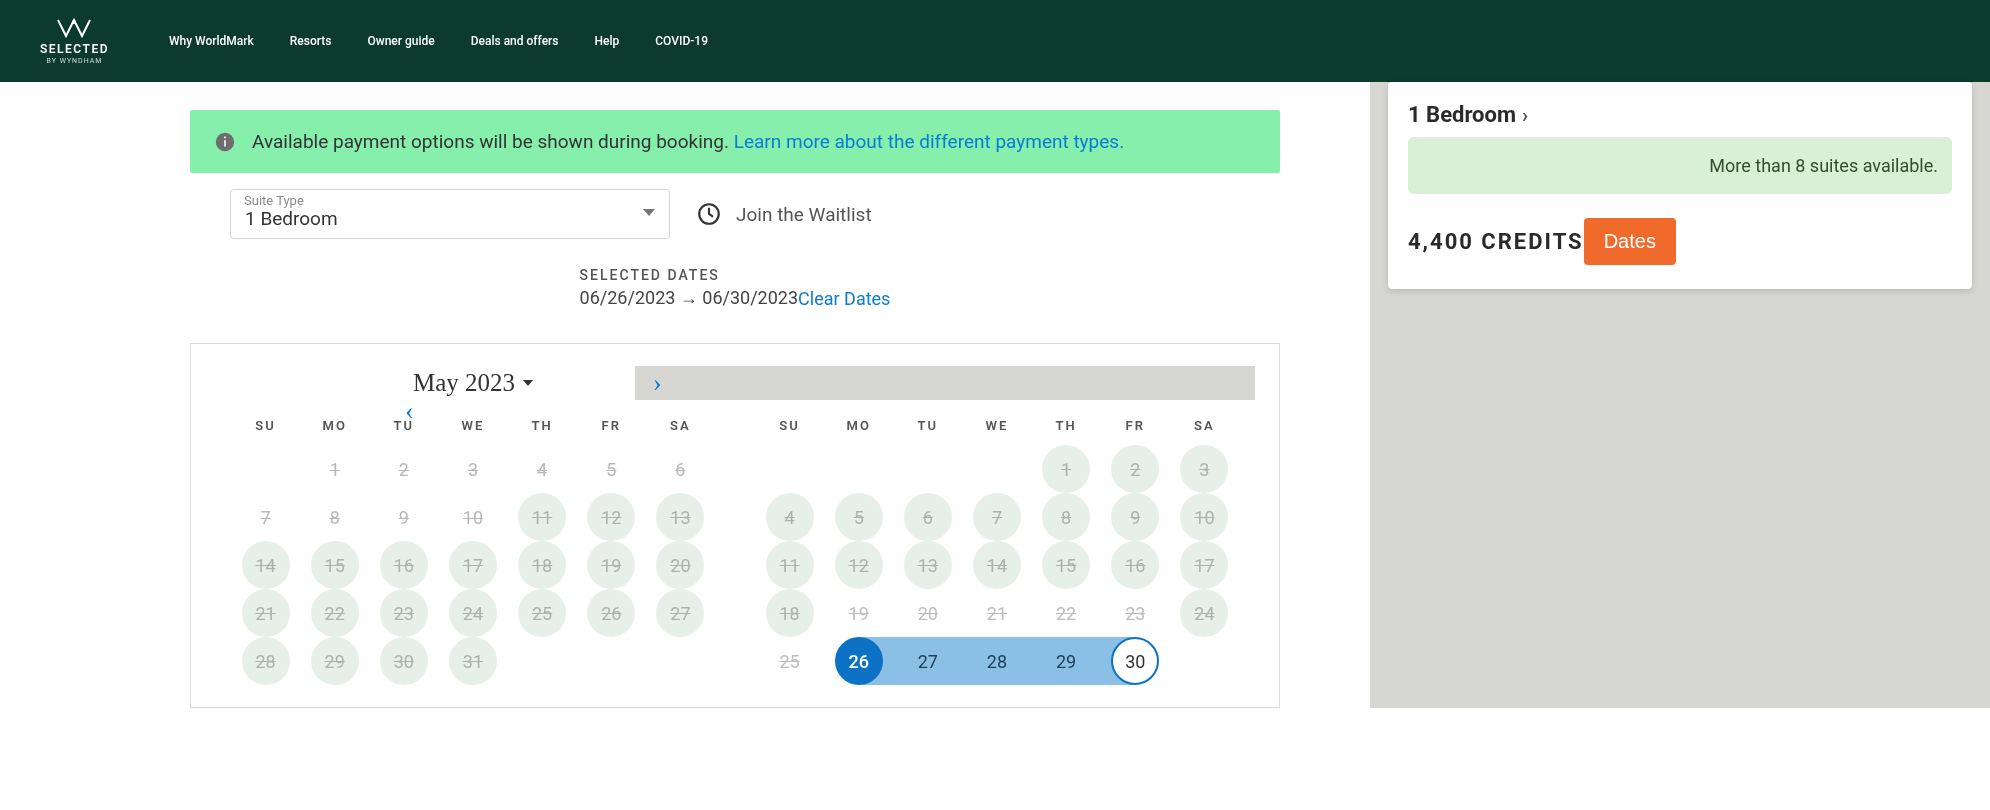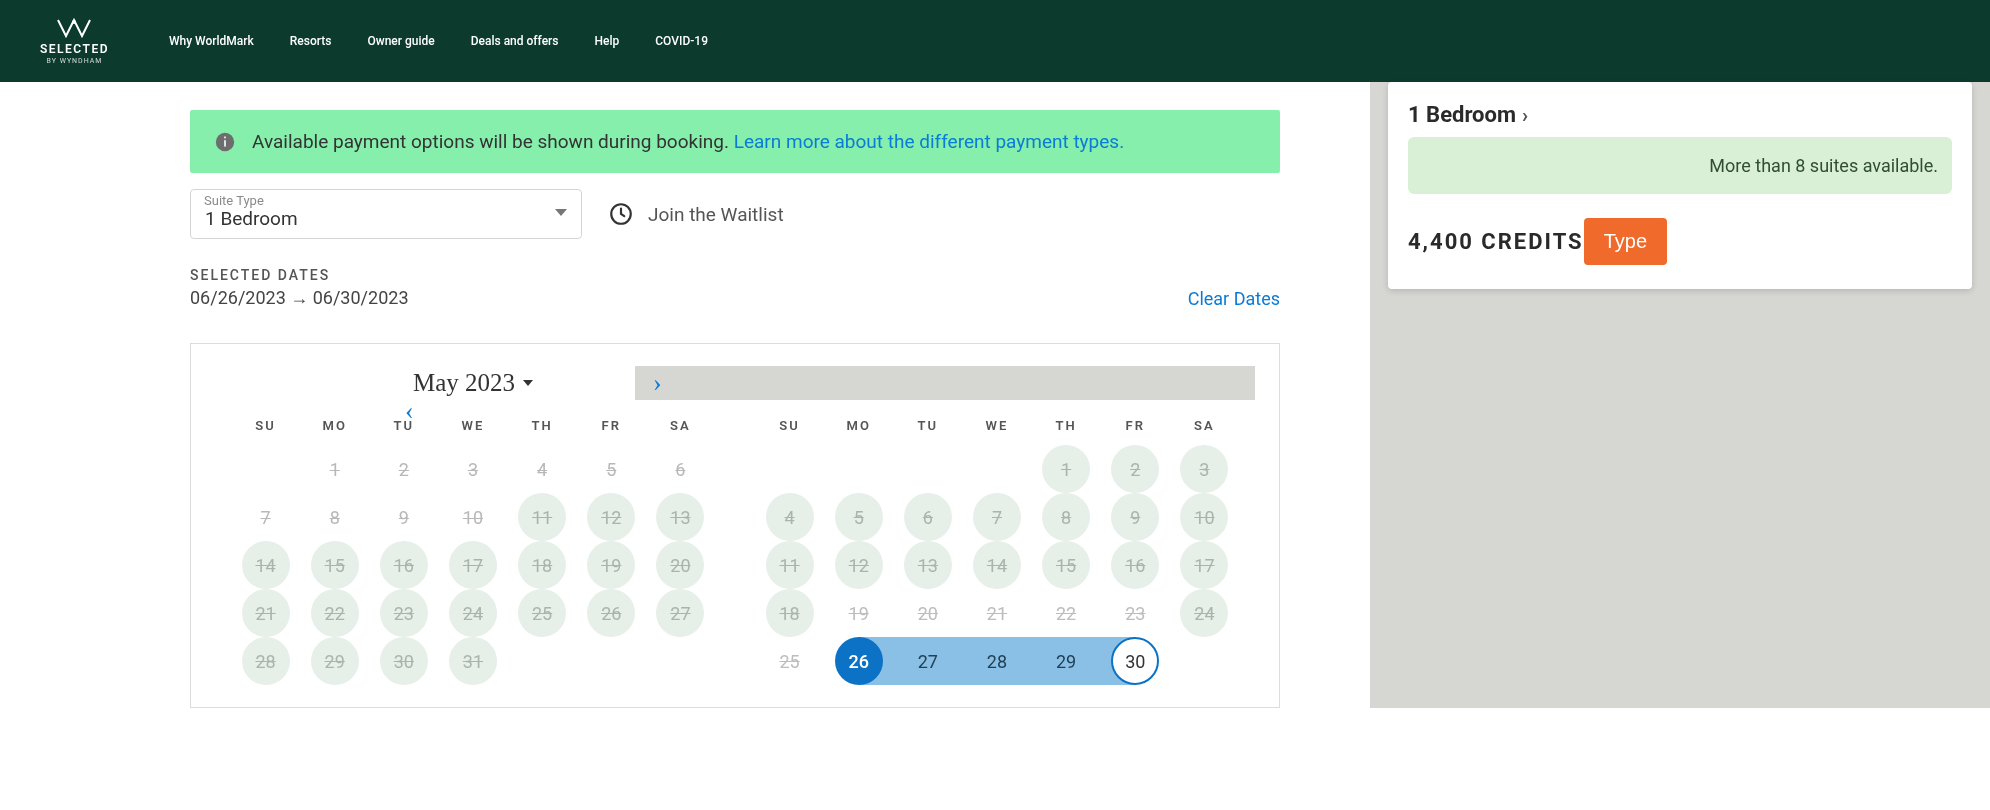--- a/index.html
+++ b/index.html
@@ -29,30 +29,30 @@
     .right { width:620px; background:#d6d6d3; padding:0 18px; }
     
     
     .info-banner { background:#86efac; display:flex; align-items:center; gap:16px; padding:20px 24px; border-radius:2px; font-size:19px; color:#333; }
     .info-banner a { color:#0a7bd6; text-decoration:none; }
     .info-icon { width:22px;height:22px; }
     
     h3.section-title { font-size:22px; font-weight:700; color:#2f2f2f; margin-top:30px;}
     
     .suite-row { display:flex; align-items:center; gap:26px; margin-top:16px;}
-    .select-wrap { position:relative; width:392px; }
+    .select-wrap { position:relative; width:440px;margin-left:40px; }
     .select-wrap label { position:absolute; top:4px; left:14px; font-size:13px; color:#8a8a8a;}
     .select-box { border:1px solid #d5d5d5; border-radius:4px; height:50px; display:flex; align-items:flex-end; padding:0 14px 8px; font-size:19px; cursor:pointer; justify-content:space-between;}
     .select-caret { width:0;height:0;border-left:6px solid transparent;border-right:6px solid transparent;border-top:7px solid #777; align-self:center; margin-bottom:-4px;}
     .waitlist { display:flex; align-items:center; gap:14px; color:#555; font-size:19px; cursor:pointer;}
     .waitlist svg{ width:26px;height:26px; }
     
     .dates-block { margin-top:28px; }
     .sel-label { font-size:14px; letter-spacing:2px; color:#555; font-weight:500; }
-    .dates-row { display:flex; justify-content:space-between; align-items:flex-end; }
+    .dates-row { display:flex; justify-content:center; align-items:flex-end; }
     .sel-dates { font-size:18px; color:#444; margin-top:4px;}
     .clear { color:#0a7bd6; font-size:18px; cursor:pointer;}
     
     
     .calendar-card { border:1px solid #dcdcdc; margin-top:34px; padding:22px 40px 22px 40px; display:flex; gap:40px; position:relative;}
     .month { flex:1; }
     .month-head { display:flex; align-items:center; justify-content:center; font-family: Georgia, 'Times New Roman', serif; font-size:25px; color:#333; margin-bottom:18px; position:relative; height:34px;}
     .month-head .small-caret { width:0;height:0;border-left:5px solid transparent;border-right:5px solid transparent;border-top:6px solid #333;margin-left:8px; cursor:pointer;}
     .nav-arrow { position:absolute; top:0; color:#0a7bd6; font-size:26px; cursor:pointer; line-height:34px;}
     .nav-arrow.left { left:-16px; }
@@ -453,17 +453,17 @@
 
   <div class="right">
     <div class="summary-card">
       <div class="summary-title">
         <span>1 Bedroom</span>
         <span class="chev">›</span>
       </div>
       <div class="availability">More than 8 suites available.</div>
       <div class="summary-bottom">
         <div class="credits">4,400 CREDITS</div>
-        <button class="book-btn">Type</button>
+        <button class="book-btn">Dates</button>
       </div>
     </div>
   </div>
 </div>
 
 </body></html>

